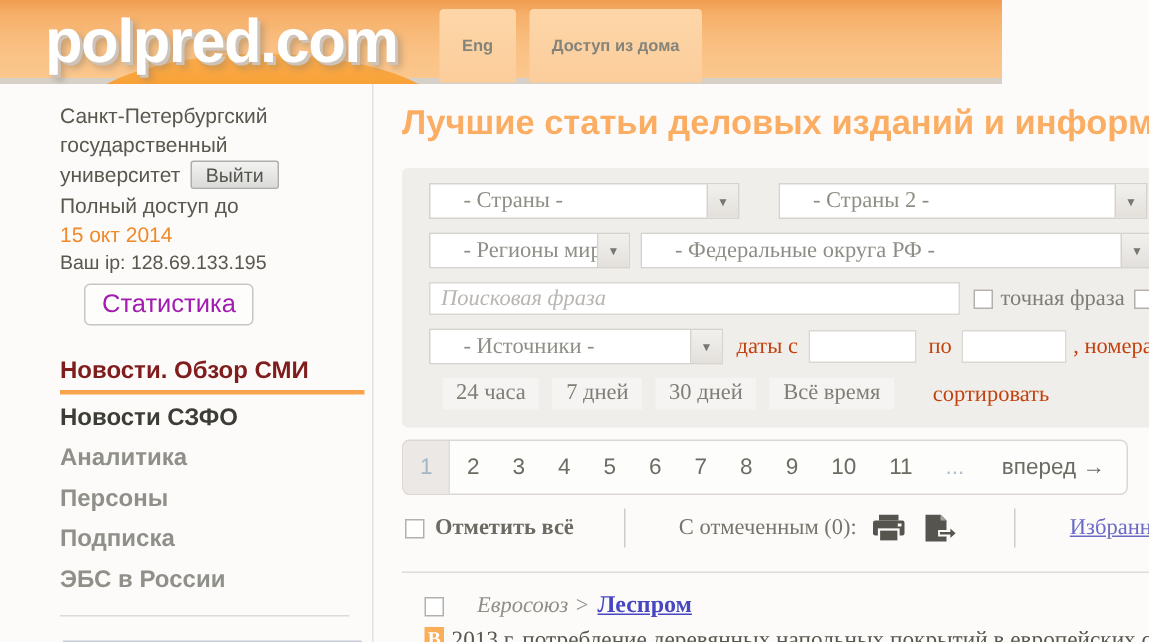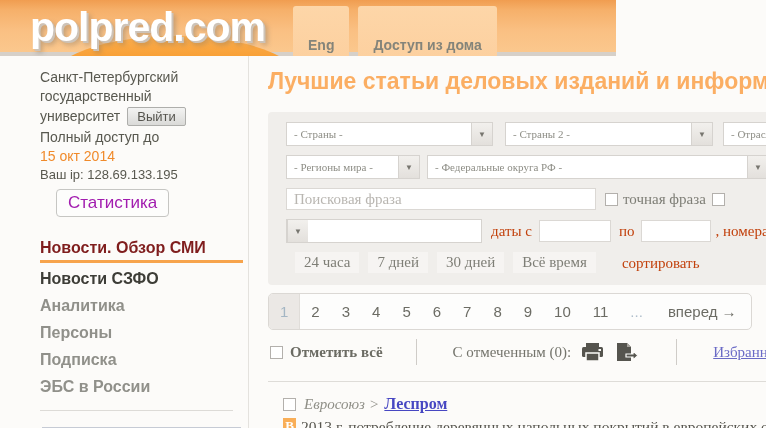--- a/index.html
+++ b/index.html
@@ -6,39 +6,39 @@
   body{
     width:766px;height:428px;overflow:hidden;position:relative;
     background:#fcfbf9;
     font-family:"Liberation Sans", sans-serif;
     -webkit-font-smoothing:antialiased;
   }
   .serif{font-family:"Liberation Serif", serif;}
 
   
   header{
-    position:absolute;left:0;top:0;width:616px;height:56px;overflow:hidden;
+    position:absolute;left:0;top:0;width:668px;height:56px;overflow:hidden;
     background:linear-gradient(180deg,#f09d50 0%,#f6b06a 18%,#fac083 55%,#fbc98f 100%);
   }
   .header-strip{position:absolute;left:0;bottom:0;width:100%;height:4px;background:#d6d0c9;z-index:0;}
   .sun-gray{position:absolute;left:44px;top:40px;width:262px;height:92px;border-radius:50%;
     background:#c3bab0;z-index:1;}
   .sun{position:absolute;left:50px;top:36px;width:250px;height:90px;border-radius:50%;
     background:linear-gradient(180deg,#fcae4e 0%,#f28a12 60%,#ef8200 100%);z-index:2;}
   .logo{
     position:absolute;left:30px;top:4px;z-index:3;
     font-size:41px;font-weight:bold;letter-spacing:-1px;color:#ffffff;
     text-shadow:2px 2px 0 #cdc3b8, 4px 4px 5px rgba(125,115,102,.45);
   }
   .tabs{position:absolute;left:293px;top:6px;z-index:3;display:flex;gap:9px;height:45px;}
   .tab{
     height:45px;display:flex;align-items:center;justify-content:center;
-    padding:16px 15px;border-radius:3px 3px 0 0;
+    padding:2px 15px;border-radius:3px 3px 0 0;
     background:linear-gradient(180deg,#fdd6a8 0%,#fccd9b 100%);
-    color:#84847a;font-weight:bold;font-size:14px;cursor:pointer;
+    color:#84847a;font-weight:bold;font-size:11px;cursor:pointer;
   }
 
   
   .vdivider{position:absolute;left:248px;top:56px;width:1px;height:372px;background:#e4e2de;}
   aside{position:absolute;left:40px;top:68px;width:200px;color:#58584f;}
   .org-line{font-size:14px;line-height:19px;}
   .org-row{display:flex;align-items:center;gap:7px;margin-top:1px;}
   .btn-logout{
     font-size:13px;color:#55544e;padding:1px 9px;border:1px solid #aeaeab;border-radius:2px;
     background:linear-gradient(180deg,#f3f3f2 0%,#dadad8 100%);cursor:pointer;
@@ -74,21 +74,21 @@
     margin-top:17px;width:520px;background:#f0eeeb;border-radius:4px;
     padding:10px 0 10px 18px;box-sizing:border-box;
   }
   .frow{display:flex;align-items:center;margin-bottom:9px;}
   .frow:last-child{margin-bottom:2px;}
   .fsel{
     display:flex;align-items:center;height:24px;background:#ffffff;
     border:1px solid #d6d3cf;box-sizing:border-box;cursor:pointer;flex:none;
   }
   .fsel-label{
-    flex:1;padding-left:7px;font-size:11px;color:#8e8e86;white-space:nowrap;overflow:hidden;
+    flex:1;padding-left:22px;font-size:15px;color:#8e8e86;white-space:nowrap;overflow:hidden;
     font-family:"Liberation Serif", serif;
   }
   .fsel-btn{
     width:20px;height:100%;flex:none;display:flex;align-items:center;justify-content:center;
     background:linear-gradient(180deg,#f2f0ed 0%,#e3e0dc 100%);border-left:1px solid #d6d3cf;
     font-size:8px;color:#77766f;
   }
   .txt-input{
     height:22px;border:1px solid #dbd8d4;background:#fff;box-sizing:border-box;
     font-size:15px;color:#55544e;padding:0 7px;
@@ -125,21 +125,21 @@
   .selbar .cb{margin-left:2px;}
   .sel-all{font-size:15px;font-weight:bold;color:#6b6b63;margin-left:7px;}
   .vbar{width:1px;height:26px;background:#cfccc8;}
   .with-sel{font-size:15px;color:#74746c;}
   .icon-btn{display:flex;align-items:center;cursor:pointer;}
   .fav-link{font-size:15px;color:#6a6ac6;text-decoration:underline;cursor:pointer;white-space:nowrap;}
 
   .hsep{margin-top:16px;width:500px;height:1px;background:#dedcd8;}
 
   .article-head{margin-top:13px;display:flex;align-items:center;}
-  .art-cat{font-size:15px;font-style:italic;color:#8f8f87;margin-left:8px;}
+  .art-cat{font-size:15px;font-style:italic;color:#8f8f87;margin-left:22px;}
   .art-gt{font-size:15px;color:#8f8f87;margin-left:5px;}
   .art-link{font-size:16px;font-weight:bold;color:#4747c2;text-decoration:underline;margin-left:6px;cursor:pointer;}
   .article-line{margin-top:5px;display:flex;align-items:flex-start;}
   .dropcap{
     flex:none;width:13px;height:16px;margin-left:15px;background:#f9ae57;color:#ffffff;
     font-size:13px;font-weight:bold;display:flex;align-items:center;justify-content:center;
     font-family:"Liberation Serif", serif;
   }
   .art-text{font-size:15.5px;color:#57564f;margin-left:5px;white-space:nowrap;}
 </style>
@@ -187,21 +187,21 @@
 <main>
   <div class="page-title">Лучшие статьи деловых изданий и информ</div>
 
   <div class="panel">
 
     <div class="frow">
       <div class="fsel" style="width:207px">
         <span class="fsel-label">- Страны -</span>
         <span class="fsel-btn">▼</span>
       </div>
-      <div class="fsel" style="width:208px;margin-left:12px">
+      <div class="fsel" style="width:246px;margin-left:26px">
         <span class="fsel-label">- Страны 2 -</span>
         <span class="fsel-btn">▼</span>
       </div>
       <div class="fsel" style="width:120px;margin-left:10px">
         <span class="fsel-label">- Отрасл</span>
       </div>
     </div>
 
     <div class="frow">
       <div class="fsel" style="width:134px">
@@ -210,29 +210,30 @@
       </div>
       <div class="fsel" style="width:342px;margin-left:7px">
         <span class="fsel-label">- Федеральные округа РФ -</span>
         <span class="fsel-btn">▼</span>
       </div>
       <span class="cb checked" style="margin-left:8px"></span>
       <span class="cb-label serif">полны</span>
     </div>
 
     <div class="frow">
-      <input class="txt-input" style="width: 310px;" type="text" placeholder="Поисковая фраза">
+      <input class="txt-input" style="width: 354px; font-style: italic;" type="text" placeholder="Поисковая фраза">
       <span class="cb" style="margin-left:9px"></span>
       <span class="cb-label serif">точная фраза</span>
       <span class="cb" style="margin-left:6px"></span>
 
     </div>
 
     <div class="frow">
       <div class="fsel" style="width:196px">
+        <span class="fsel-label">- Источники -</span>
         <span class="fsel-btn">▼</span>
       </div>
       <span class="muted serif" style="margin-left:9px">даты с</span>
       <input class="txt-input" style="width: 72px; margin-left: 7px;" type="text">
       <span class="muted serif" style="margin-left:8px">по</span>
       <input class="txt-input" style="width: 70px; margin-left: 7px;" type="text">
       <span class="muted serif" style="margin-left:4px">, номера</span>
     </div>
 
     <div class="frow">

